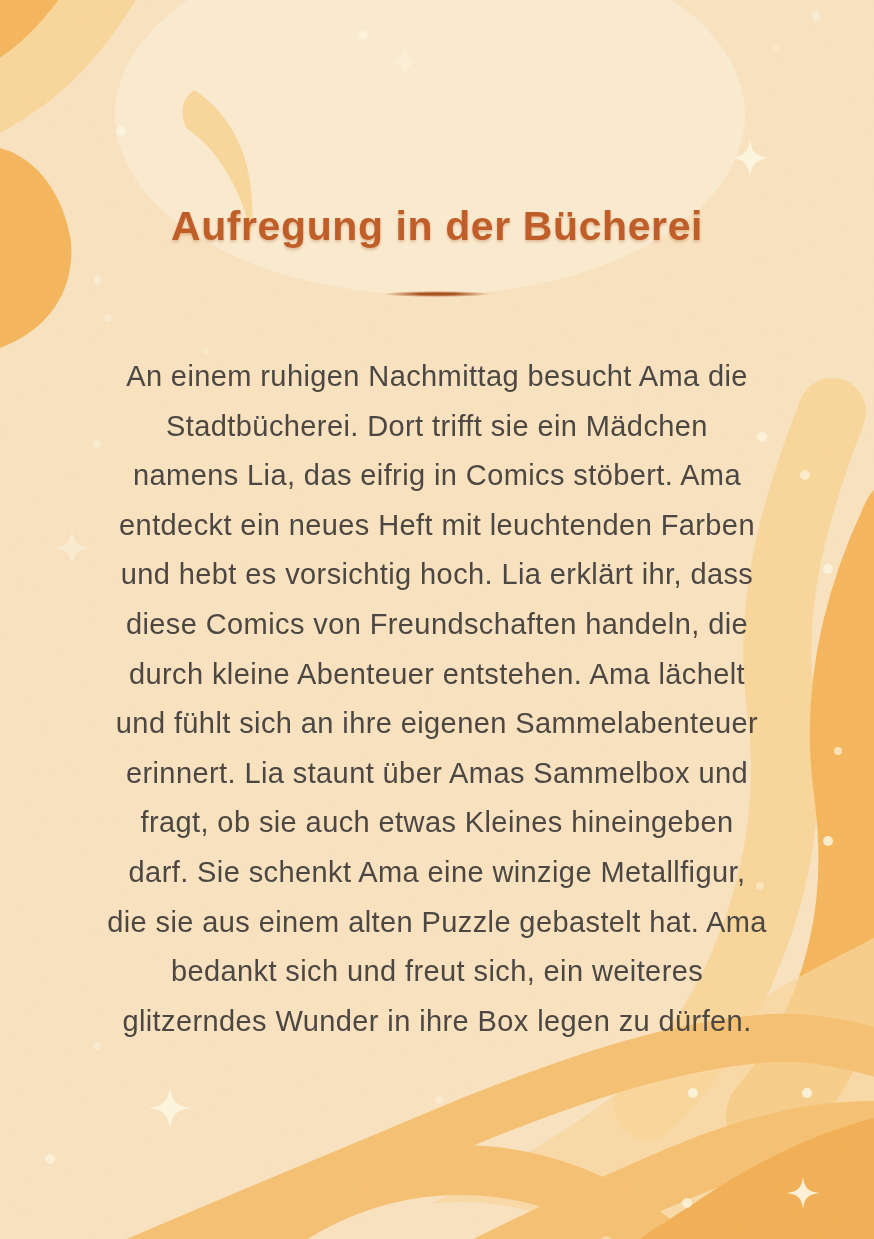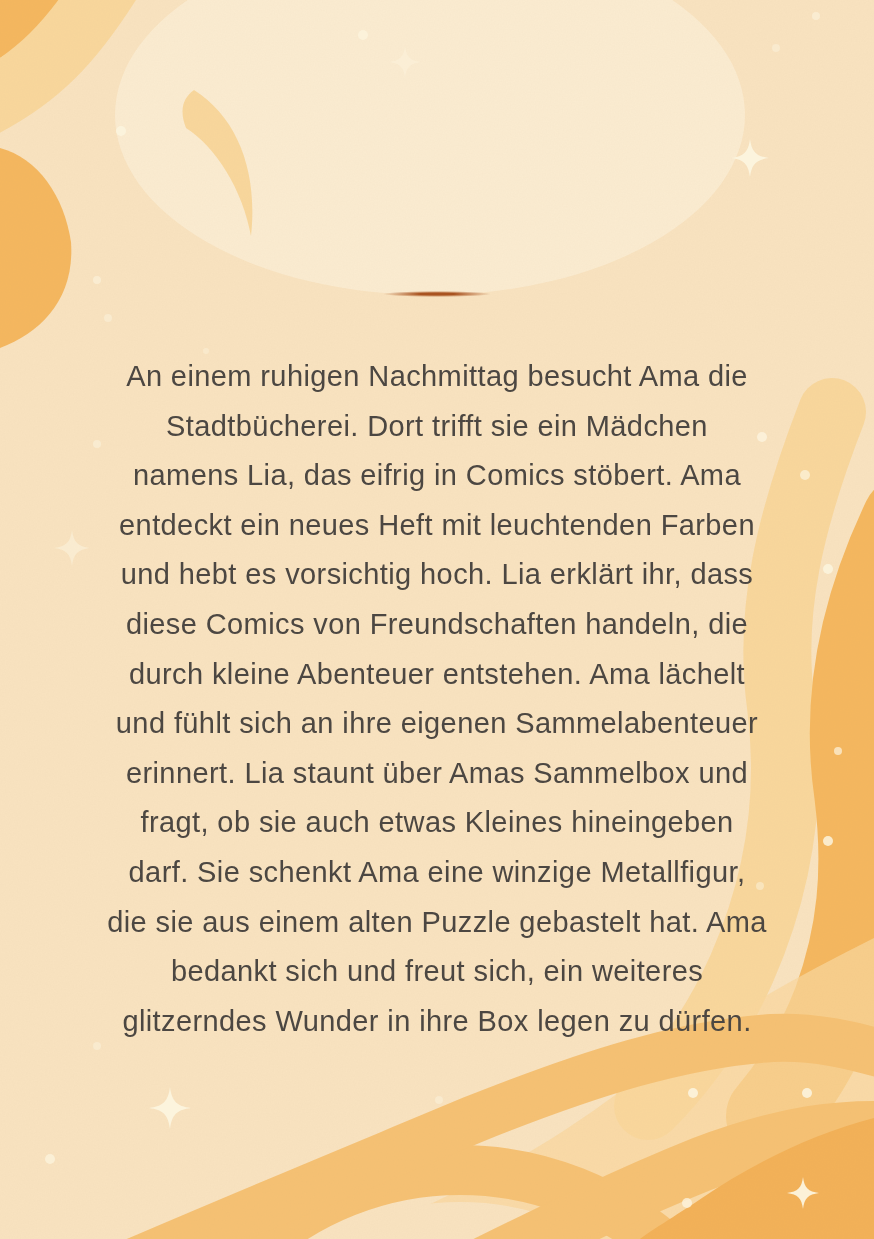--- a/index.html
+++ b/index.html
@@ -135,20 +135,21 @@
       <circle cx="97" cy="1046" r="4" opacity="0.5"></circle>
       <circle cx="439" cy="1100" r="4" opacity="0.5"></circle>
       <circle cx="693" cy="1093" r="5" opacity="0.9"></circle>
       <circle cx="807" cy="1093" r="5" opacity="0.9"></circle>
       <circle cx="50" cy="1159" r="5" opacity="0.75"></circle>
       <circle cx="687" cy="1203" r="5" opacity="0.8"></circle>
     </g>
   </svg>
 
   <main class="content">
+    <h1 class="title">Aufregung in der Bücherei</h1>
     <div class="divider"></div>
     <p class="story">An einem ruhigen Nachmittag besucht Ama die
 Stadtbücherei. Dort trifft sie ein Mädchen
 namens Lia, das eifrig in Comics stöbert. Ama
 entdeckt ein neues Heft mit leuchtenden Farben
 und hebt es vorsichtig hoch. Lia erklärt ihr, dass
 diese Comics von Freundschaften handeln, die
 durch kleine Abenteuer entstehen. Ama lächelt
 und fühlt sich an ihre eigenen Sammelabenteuer
 erinnert. Lia staunt über Amas Sammelbox und

